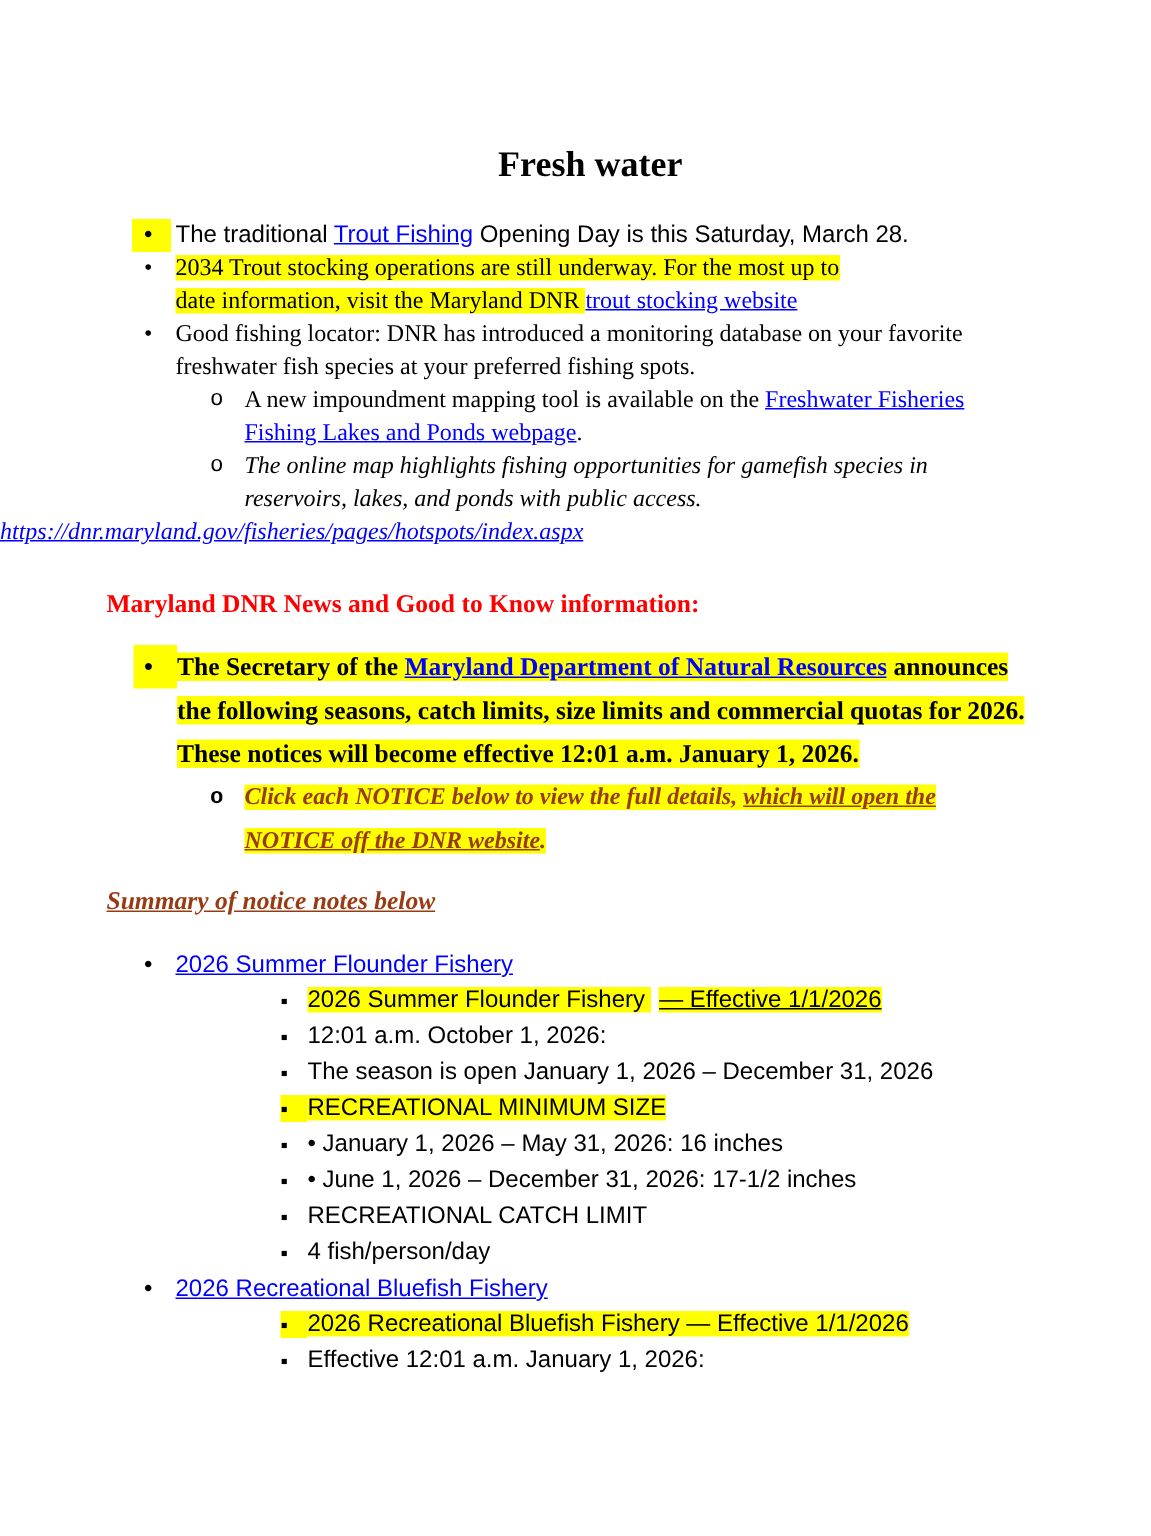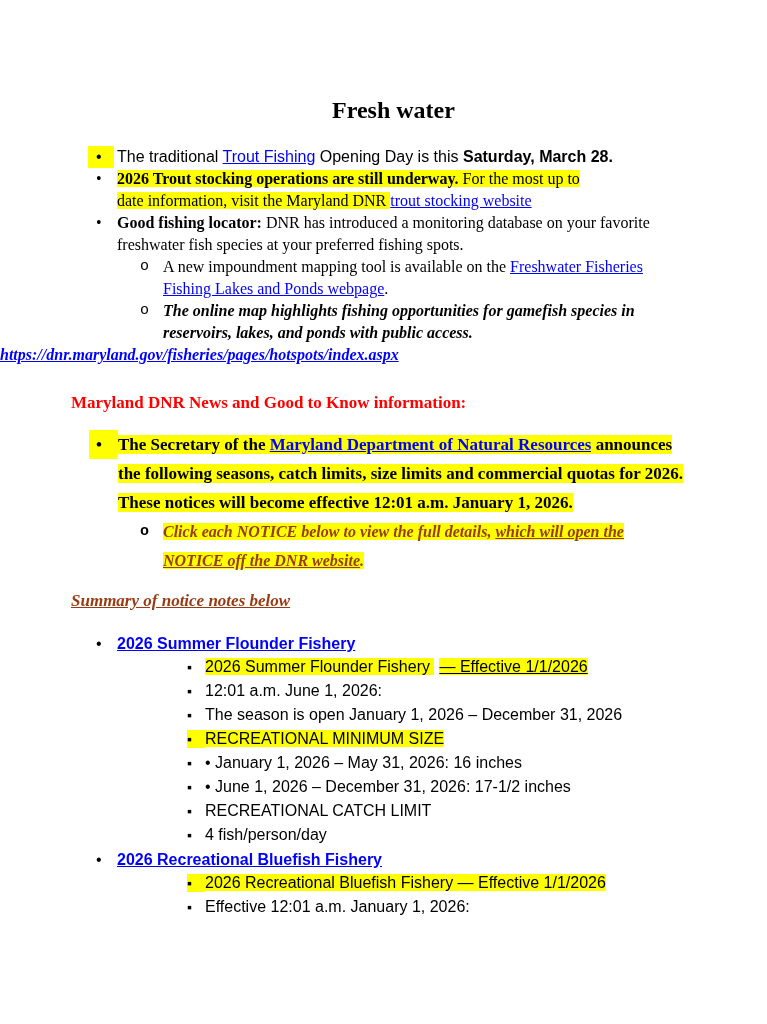--- a/index.html
+++ b/index.html
@@ -6,21 +6,21 @@
     --hl:#FFFF00;
     --link:#0000FF;
     --red:#FF0000;
     --brown:#993B12;
   }
   *{margin:0;padding:0;box-sizing:border-box;}
   body{background:#ffffff;}
   .doc{position:relative;width:767px;height:1024px;background:#fff;overflow:hidden;color:#000;
        font-family:"Liberation Serif",serif;}
   .sans{font-family:"Liberation Sans",sans-serif;}
-  .b{font-weight:bold;}
+  .b{font-weight:normal;}
   .i{font-style:italic;}
   .u{text-decoration:underline;}
   .hl{background:var(--hl);}
   .link{color:var(--link);text-decoration:underline;}
 
   .title{margin:97px 0 0 71px;width:645px;text-align:center;
          font:bold 24px/26px "Liberation Serif",serif;}
 
   .line{position:relative;white-space:nowrap;}
   .l1{padding-left:117px;}
@@ -54,21 +54,21 @@
 </head>
 <body>
 
 <div class="doc">
 
   <div class="title">Fresh water</div>
 
   <div class="intro">
     <div class="line l1"><span class="mk mk1 mkA sans">•</span><span class="sans">The traditional </span><span class="sans link">Trout Fishing</span><span class="sans"> Opening Day is this </span><span class="sans b">Saturday, March 28.</span></div>
 
-    <div class="line l1"><span class="mk mk1">•</span><span class="b hl">2026 Trout stocking operations are still underway.</span><span class="hl"> For the most up to</span></div>
+    <div class="line l1"><span class="mk mk1">•</span><span class="b hl">2034 Trout stocking operations are still underway.</span><span class="hl"> For the most up to</span></div>
     <div class="line l1"><span class="hl">date information, visit the Maryland DNR </span><span class="link">trout stocking website</span></div>
 
     <div class="line l1"><span class="mk mk1">•</span><span class="b">Good fishing locator:</span><span> DNR has introduced a monitoring database on your favorite</span></div>
     <div class="line l1"><span>freshwater fish species at your preferred fishing spots.</span></div>
 
     <div class="line l2"><span class="mk mk2">o</span><span>A new impoundment mapping tool is available on the </span><span class="link">Freshwater Fisheries</span></div>
     <div class="line l2"><span class="link">Fishing Lakes and Ponds webpage</span><span>.</span></div>
 
     <div class="line l2"><span class="mk mk2">o</span><span class="b i">The online map highlights fishing opportunities for gamefish species in</span></div>
     <div class="line l2"><span class="b i">reservoirs, lakes, and ponds with public access.</span></div>
@@ -90,21 +90,21 @@
   </div>
 
   <div class="summary-heading"><span class="u">Summary of notice notes below</span></div>
 
   <div class="sumlist">
 
     <div class="line l1 toplink"><span class="mk mk1">•</span><span class="b link">2026 Summer Flounder Fishery</span></div>
 
     <div class="items">
       <div class="item"><span class="mk mk3">▪</span><span class="hl">2026 Summer Flounder Fishery </span><span class="hl gap">— Effective 1/1/2026</span></div>
-      <div class="item"><span class="mk mk3">▪</span><span>12:01 a.m. June 1, 2026:</span></div>
+      <div class="item"><span class="mk mk3">▪</span><span>12:01 a.m. October 1, 2026:</span></div>
       <div class="item"><span class="mk mk3">▪</span><span>The season is open January 1, 2026 – December 31, 2026</span></div>
       <div class="item"><span class="mk mk3 mkSq">▪</span><span class="hl">RECREATIONAL MINIMUM SIZE</span></div>
       <div class="item"><span class="mk mk3">▪</span><span>• January 1, 2026 – May 31, 2026: 16 inches</span></div>
       <div class="item"><span class="mk mk3">▪</span><span>• June 1, 2026 – December 31, 2026: 17-1/2 inches</span></div>
       <div class="item"><span class="mk mk3">▪</span><span>RECREATIONAL CATCH LIMIT</span></div>
       <div class="item"><span class="mk mk3">▪</span><span>4 fish/person/day</span></div>
     </div>
 
     <div class="line l1 toplink mt2"><span class="mk mk1">•</span><span class="b link">2026 Recreational Bluefish Fishery</span></div>
 

